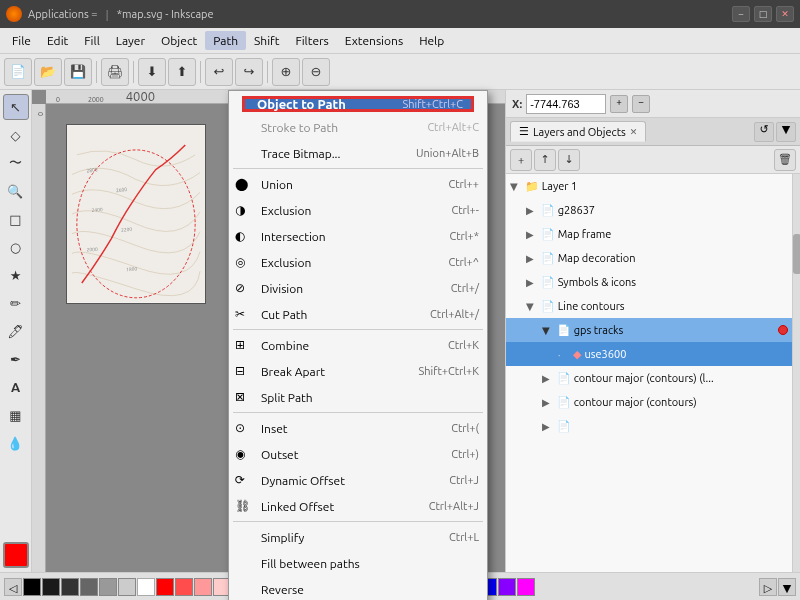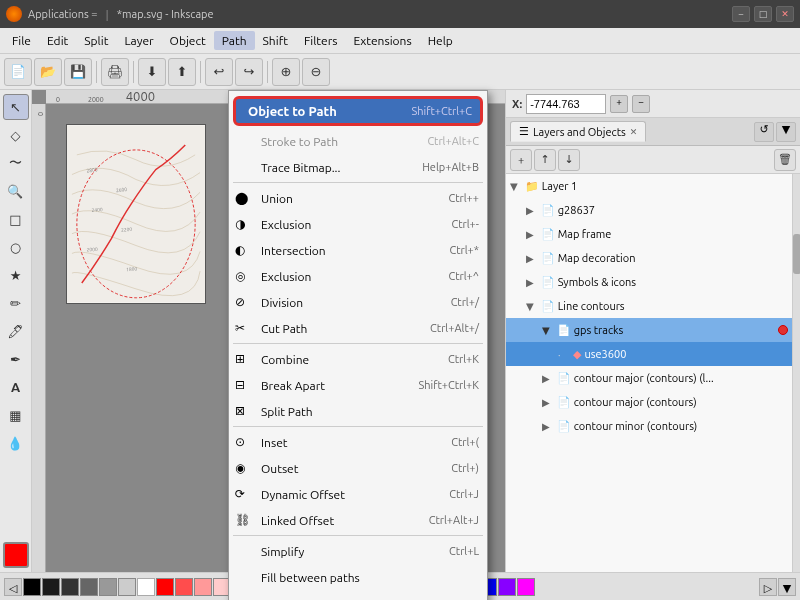--- a/index.html
+++ b/index.html
@@ -347,21 +347,21 @@
   <div class="win-controls">
     <div class="win-btn">–</div>
     <div class="win-btn">□</div>
     <div class="win-btn" style="color:#f88;">✕</div>
   </div>
 </div>
 
 <div id="menubar">
   <div class="menu-item">File</div>
   <div class="menu-item">Edit</div>
-  <div class="menu-item">Split</div>
+  <div class="menu-item">Fill</div>
   <div class="menu-item">Layer</div>
   <div class="menu-item">Object</div>
   <div class="menu-item" style="background:#c0c8e0; border-radius:2px;">Path</div>
   <div class="menu-item">Shift</div>
   <div class="menu-item">Filters</div>
   <div class="menu-item">Extensions</div>
   <div class="menu-item">Help</div>
 </div>
 
 <div id="toolbar-area">
@@ -533,21 +533,20 @@
 
         <div class="layer-item layer-indent2">
           <span class="layer-expand">▶</span>
           <span class="layer-icon">📄</span>
           <span class="layer-name">contour major (contours)</span>
         </div>
 
         <div class="layer-item layer-indent2">
           <span class="layer-expand">▶</span>
           <span class="layer-icon">📄</span>
-          <span class="layer-name">contour minor (contours)</span>
         </div>
       </div>
 
       <div id="layers-scrollbar">
         <div style="width:8px; height:40px; background:#aaa; border-radius:3px; margin-top:60px;"></div>
       </div>
     </div>
   </div>
 </div>
 
@@ -580,34 +579,34 @@
   <div class="palette-color" style="background:#0000ff;"></div>
   <div class="palette-color" style="background:#8800ff;"></div>
   <div class="palette-color" style="background:#ff00ff;"></div>
   <div class="palette-btn" style="margin-left:auto;">▷</div>
   <div class="palette-btn">▼</div>
 </div>
 
 <div id="dropdown-overlay">
   <div id="dropdown-menu">
 
-    <div class="menu-entry" style="background:#3d6fba; color:white; border-radius:6px; border:3px solid #e03030; margin:2px 4px; padding-left:12px; height:30px;">
+    <div class="menu-entry" style="background:#3d6fba; color:white; border-radius:0; border:3px solid #e03030; margin:2px 13px; padding-left:12px; height:16px;">
       <span style="font-weight:bold; font-size:13px;">Object to Path</span>
       <span class="menu-shortcut" style="color:#cce;">Shift+Ctrl+C</span>
     </div>
 
     <div class="menu-entry" style="color:#888;">
       <span>Stroke to Path</span>
       <span class="menu-shortcut" style="color:#aaa; visibility:hidden;">Shift+Ctrl+C</span>
       <span class="menu-shortcut" style="color:#aaa;">Ctrl+Alt+C</span>
     </div>
 
     <div class="menu-entry">
       <span>Trace Bitmap...</span>
-      <span class="menu-shortcut">Help+Alt+B</span>
+      <span class="menu-shortcut">Union+Alt+B</span>
     </div>
     <div class="menu-sep"></div>
 
     <div class="menu-entry">
       <span class="menu-icon">⬤</span>
       <span>Union</span>
       <span class="menu-shortcut">Ctrl++</span>
     </div>
 
     <div class="menu-entry">

